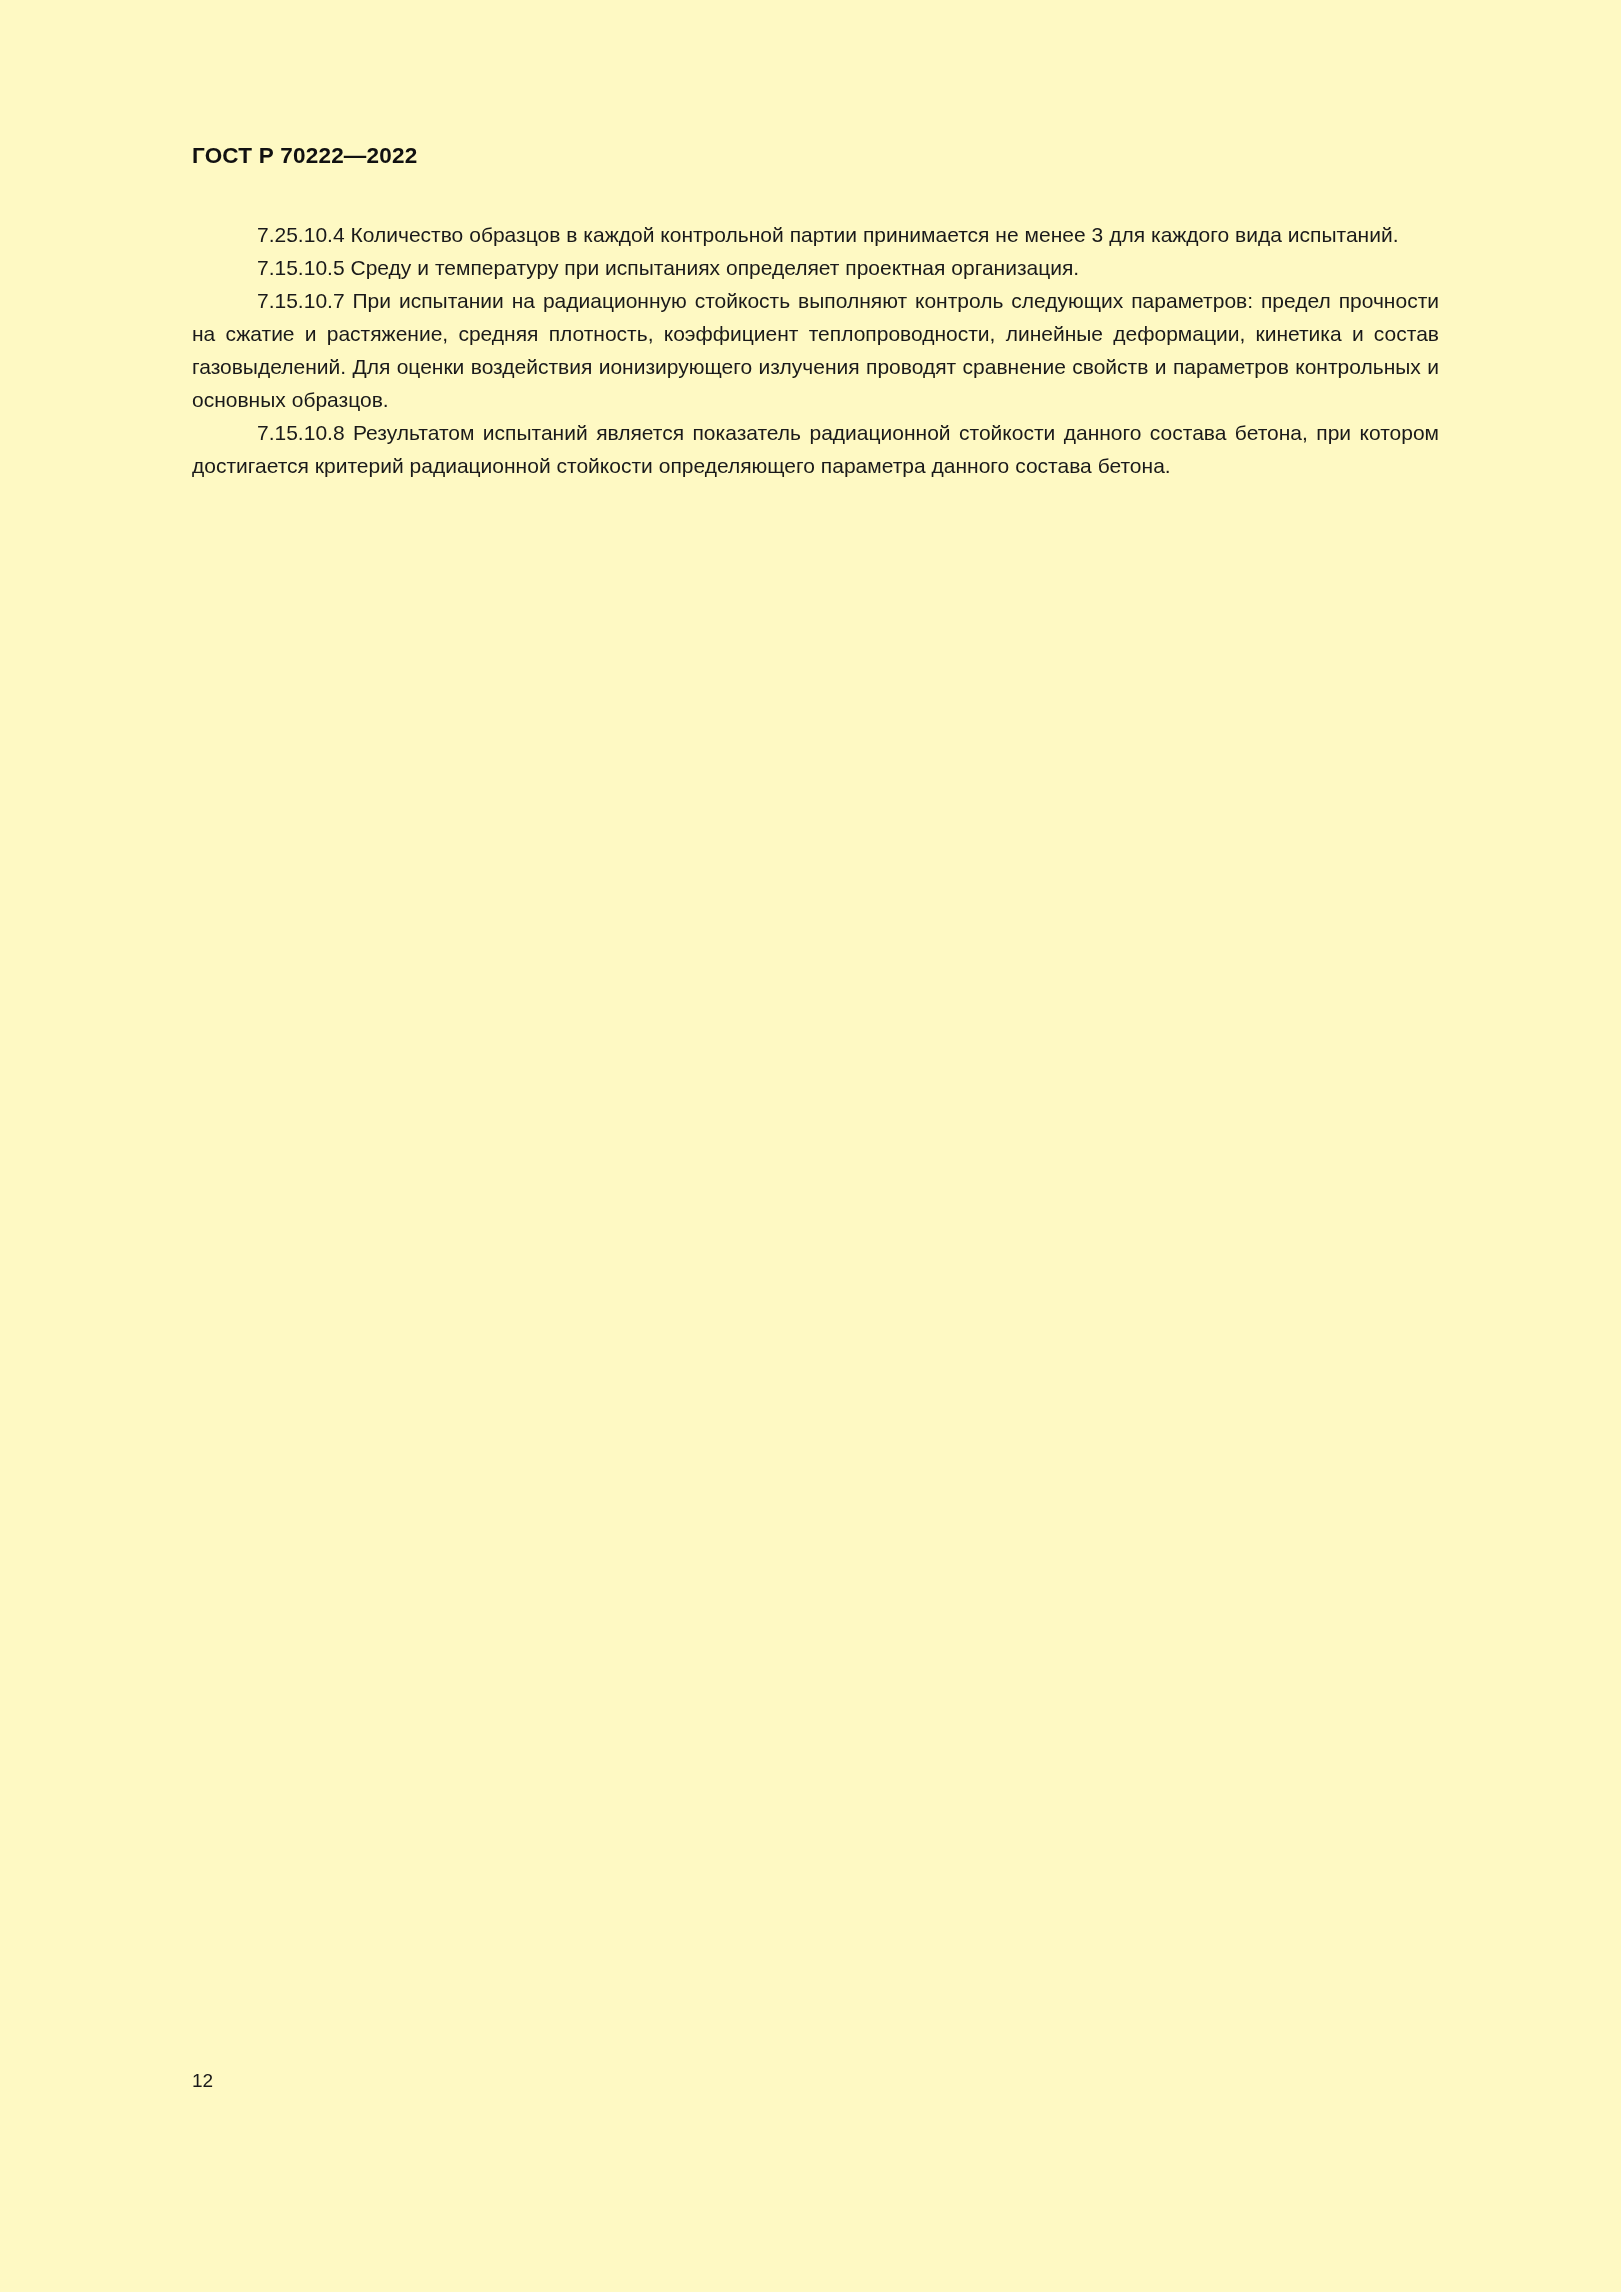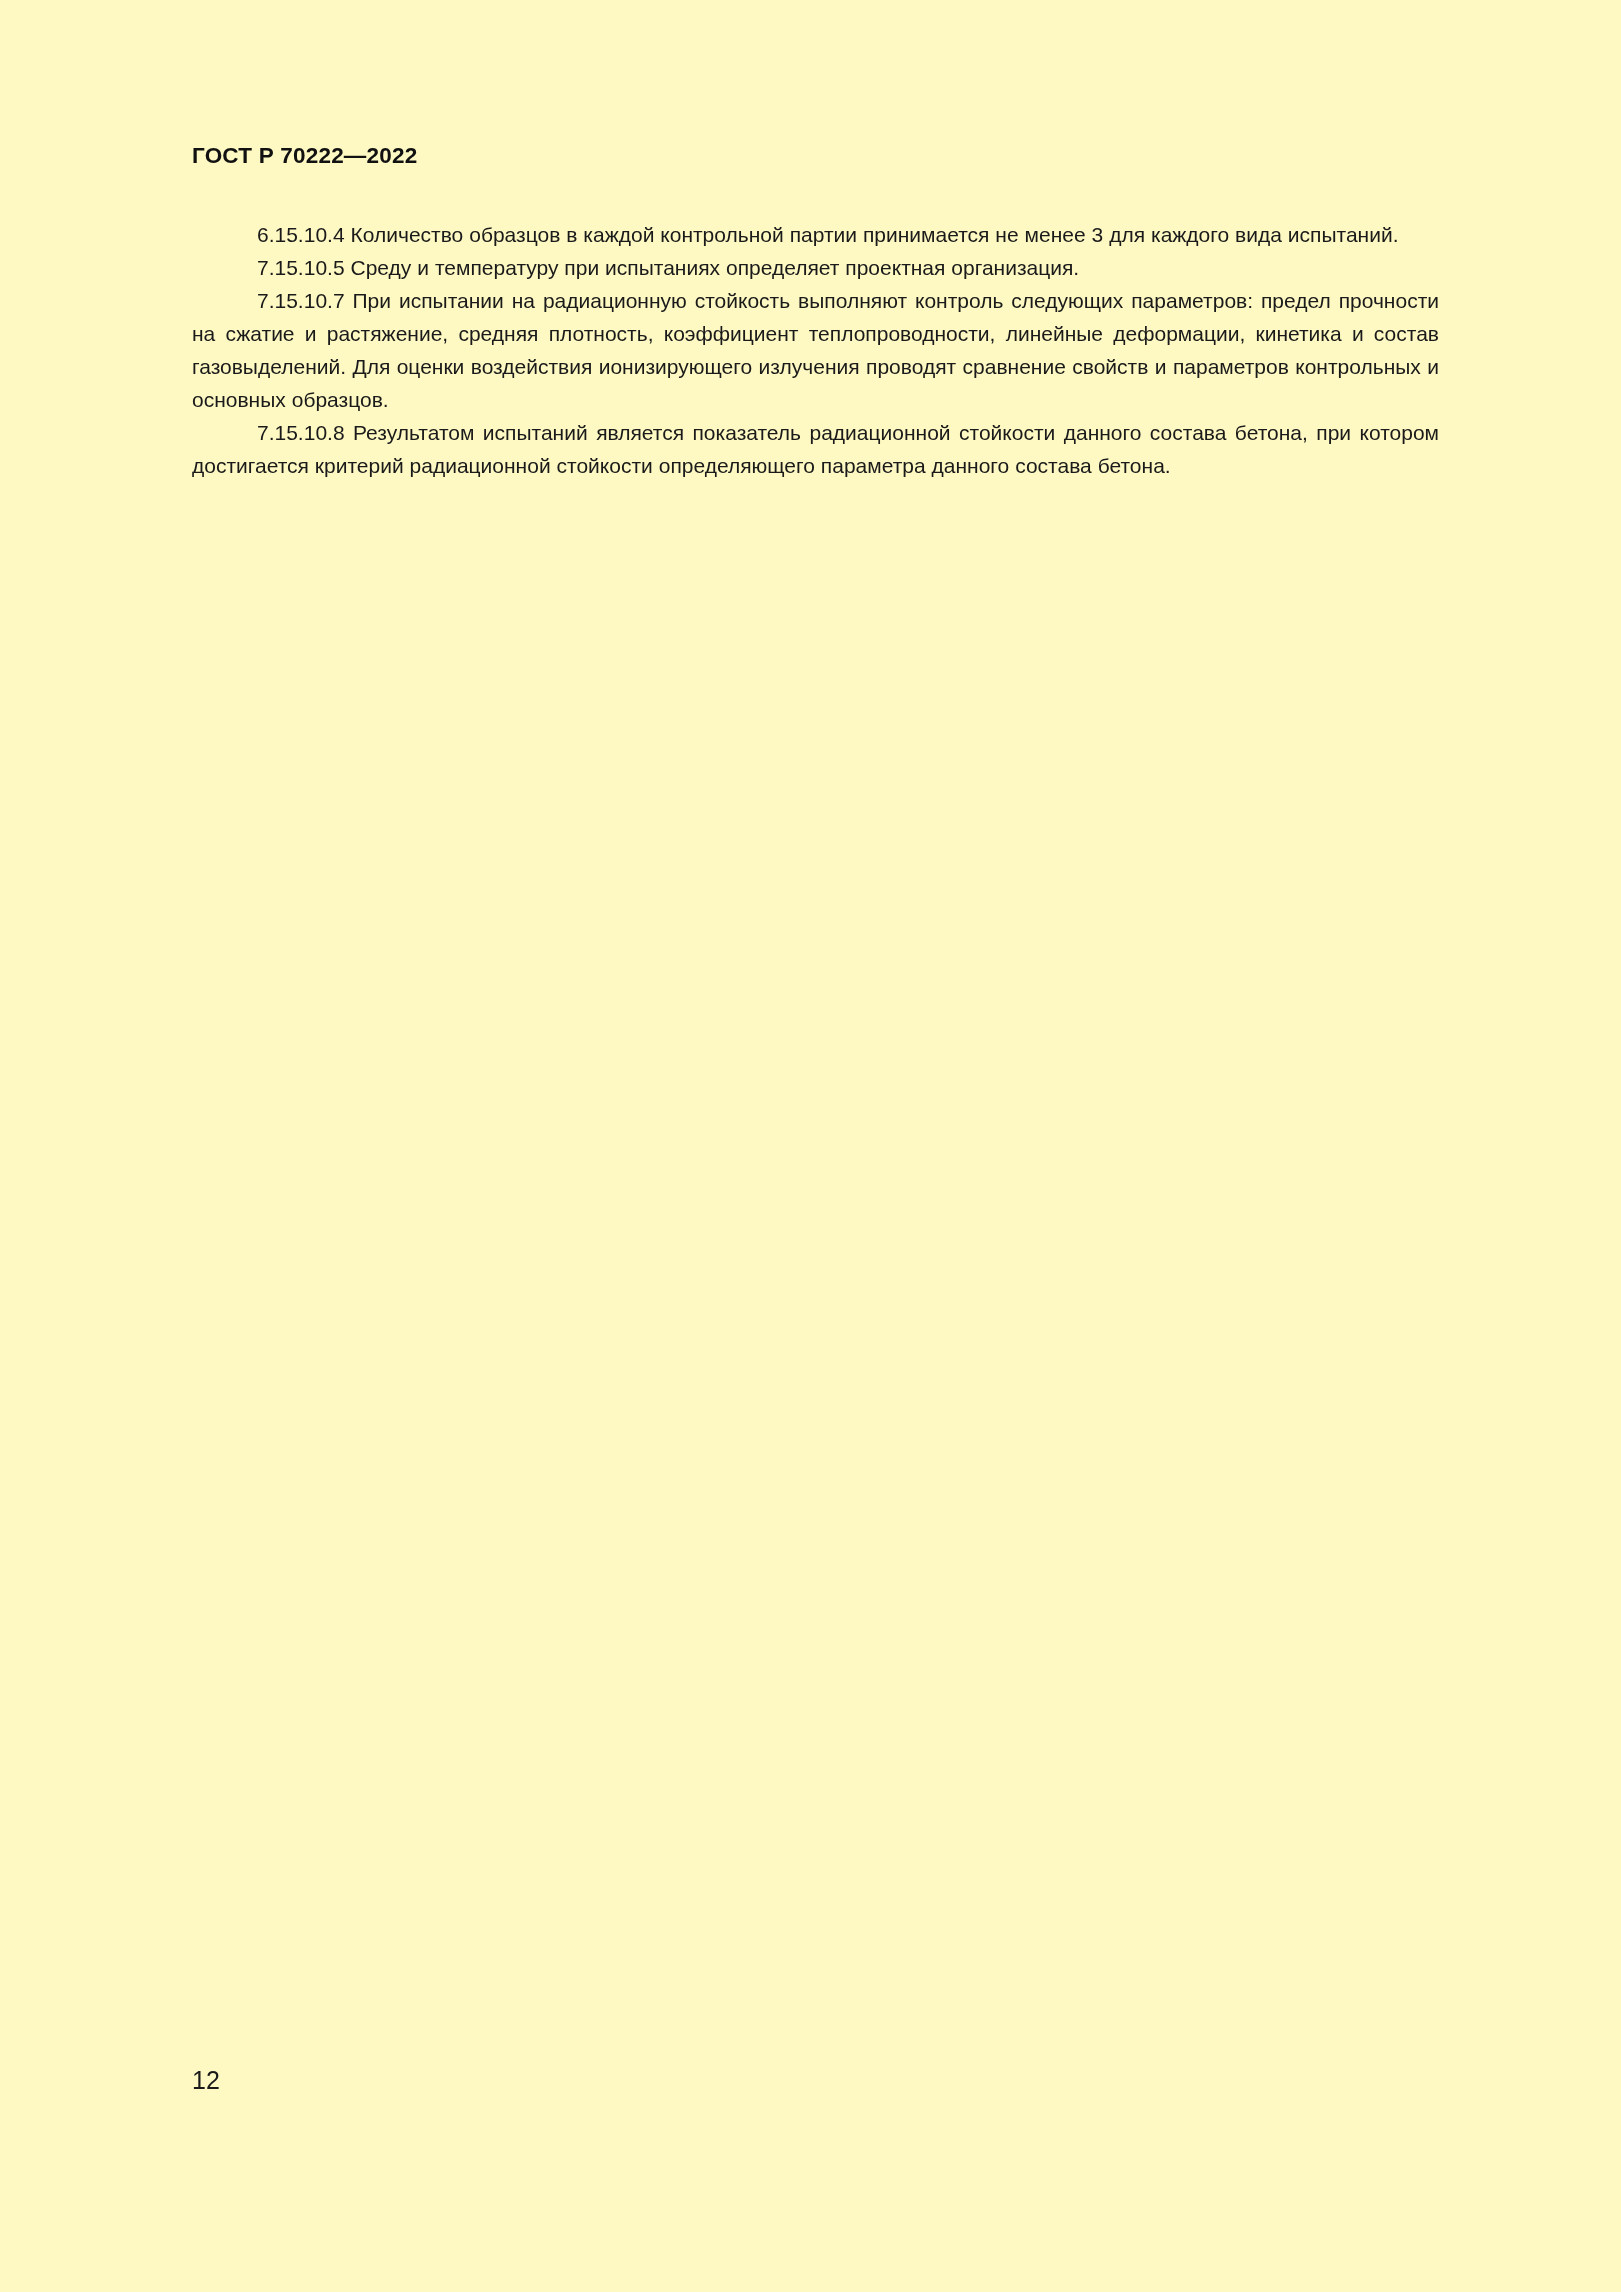--- a/index.html
+++ b/index.html
@@ -51,34 +51,34 @@
   }
 
   
   .para:last-child { margin-bottom: 0; }
 
   
   .folio {
     position: absolute;
     left: 192px;
     top: 2067px;
-    font-size: 25px;
+    font-size: 19px;
     line-height: 27.4px;
     color: #1a1a1a;
   }
 </style>
 </head>
 <body>
 
 <div class="page">
 
   <div class="running-head">ГОСТ Р 70222—2022</div>
 
   <div class="content">
-    <p class="para">6.15.10.4 Количество образцов в каждой контрольной партии принимается не менее 3 для каждого вида испытаний.</p>
+    <p class="para">7.25.10.4 Количество образцов в каждой контрольной партии принимается не менее 3 для каждого вида испытаний.</p>
     <p class="para">7.15.10.5 Среду и температуру при испытаниях определяет проектная организация.</p>
     <p class="para">7.15.10.7 При испытании на радиационную стойкость выполняют контроль следующих параме­тров: предел прочности на сжатие и растяжение, средняя плотность, коэффициент теплопроводности, линейные деформации, кинетика и состав газовыделений. Для оценки воздействия ионизирующего из­лучения проводят сравнение свойств и параметров контрольных и основных образцов.</p>
     <p class="para">7.15.10.8 Результатом испытаний является показатель радиационной стойкости данного состава бетона, при котором достигается критерий радиационной стойкости определяющего параметра данного состава бетона.</p>
   </div>
 
   <div class="folio">12</div>
 
 </div>
 
 

